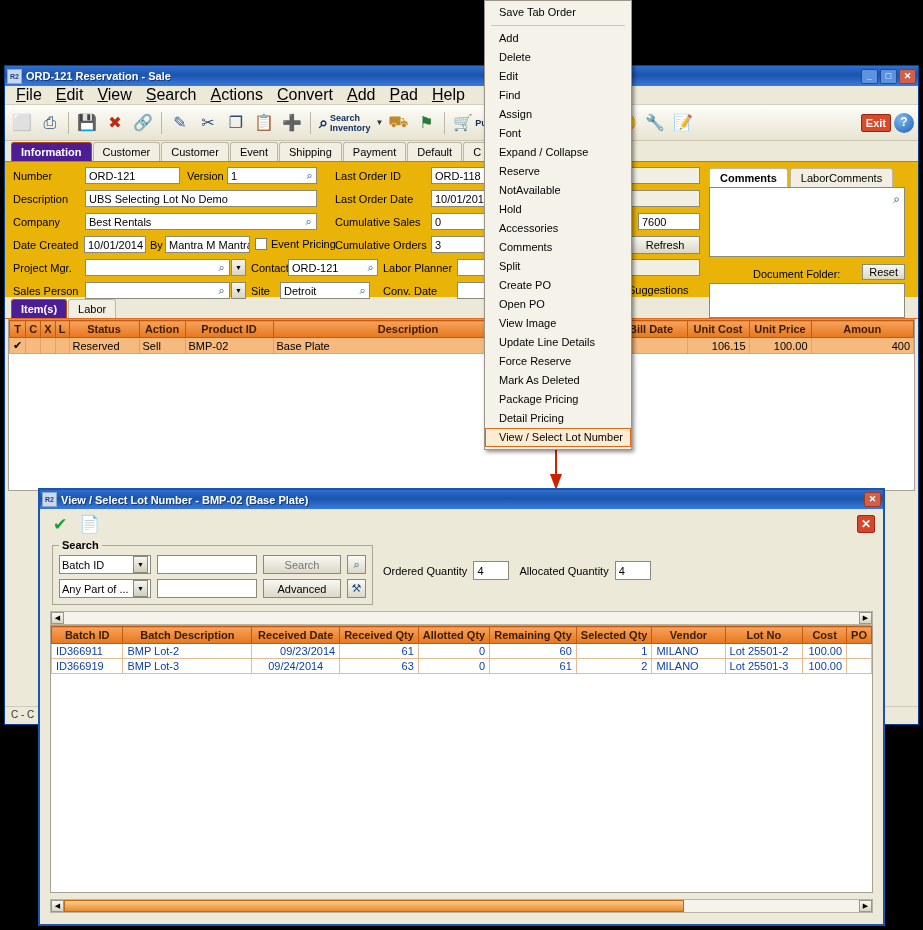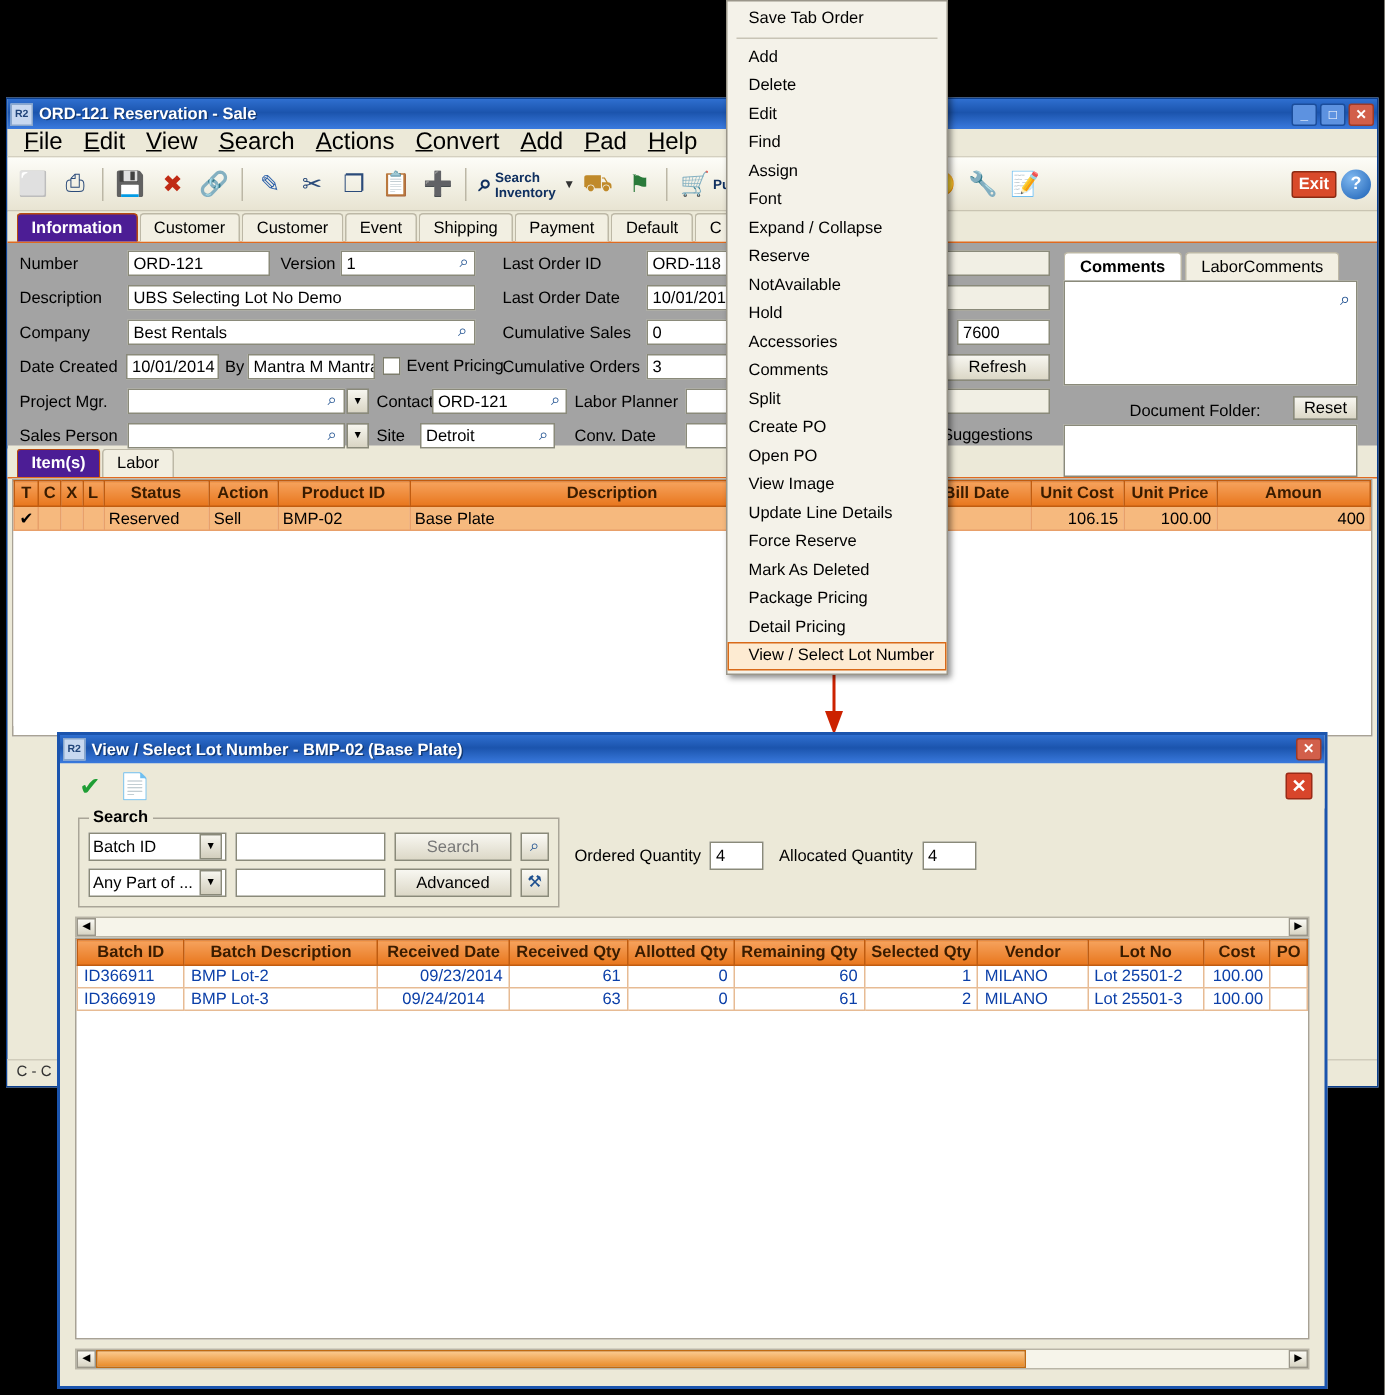--- a/index.html
+++ b/index.html
@@ -84,21 +84,21 @@
   .tab {
     padding:3px 9px; font-size:11px;
     background:#f2efe2; border:1px solid #bdb8a6; border-bottom:none;
     border-radius:3px 3px 0 0;
   }
   .tab.active {
     background:#4c1d95; color:#fff; font-weight:bold; border-color:#b64a10;
   }
 
   
-  .info-panel { position:relative; height:135px; background:#a3a3a3; padding:6px 4px; }
+  .info-panel { position:relative; height:135px; background:#eab308; padding:6px 4px; }
   .fld { position:absolute; font-size:11px; }
   .inp {
     background:#fff; border:1px solid #8a8a7a; height:17px;
     font-size:11px; padding:1px 3px; display:flex;align-items:center;
     overflow:hidden; white-space:nowrap;
   }
   .inp.dis { background:#f1efe4; color:#333; }
   .mag { width:15px;height:15px;color:#1d4f8f;font-size:11px;text-align:center;line-height:15px; }
   .ddbtn {
     width:15px;height:17px;background:linear-gradient(to bottom,#f7f6ef,#d9d5c4);

